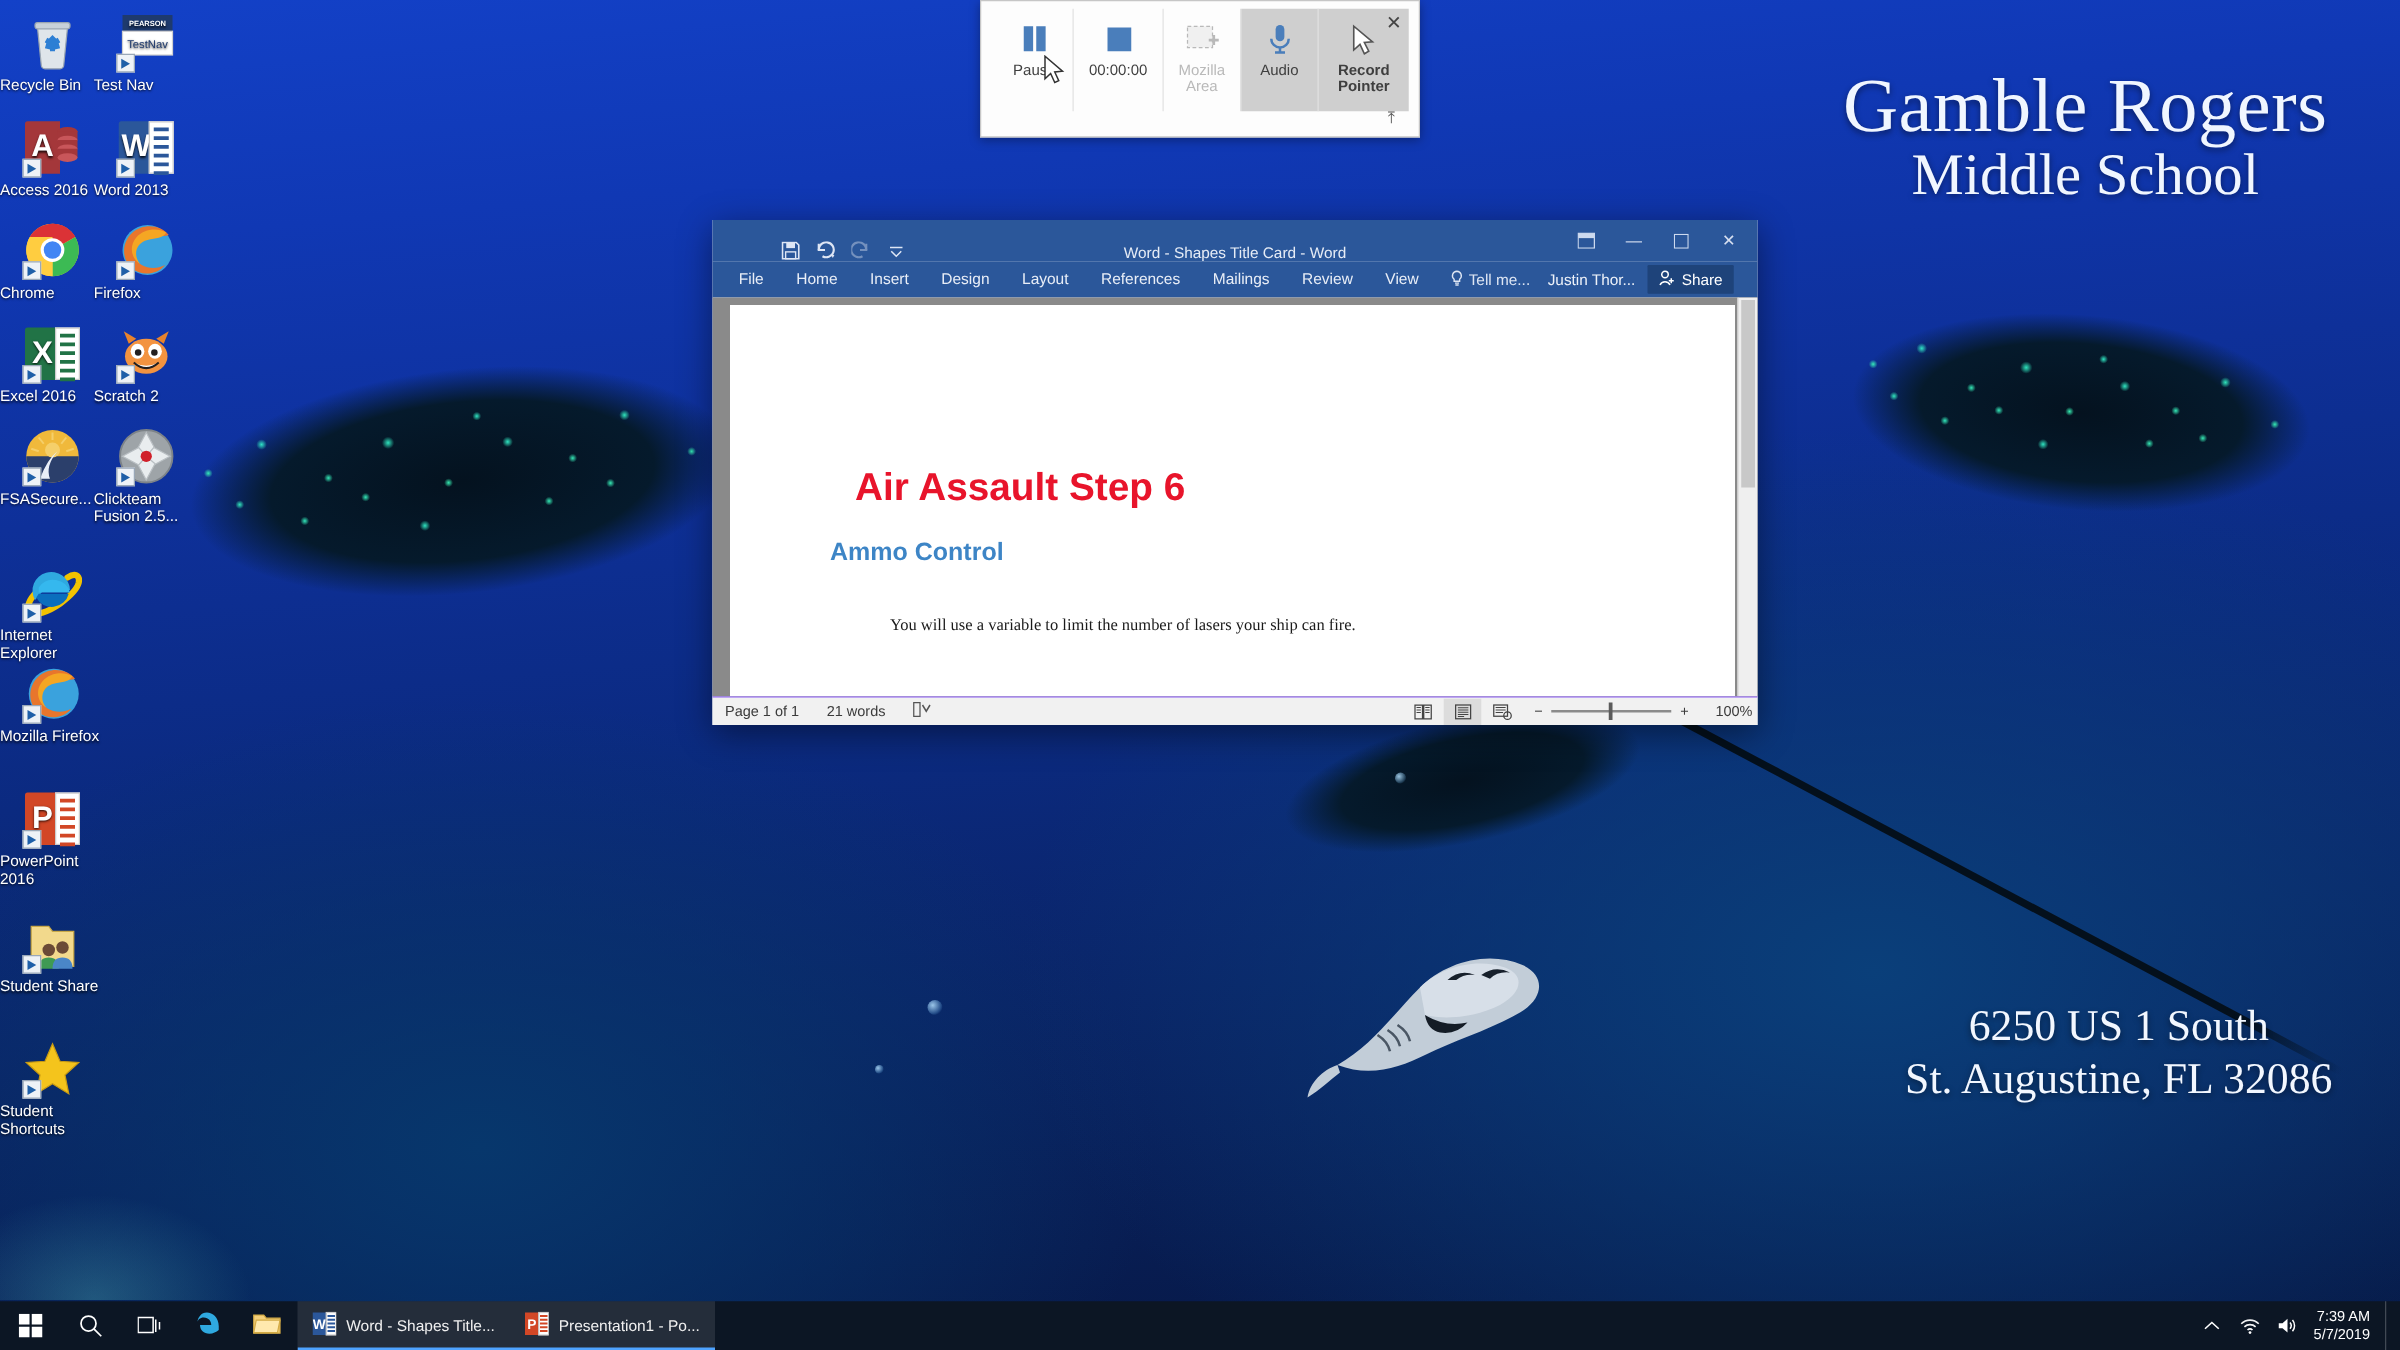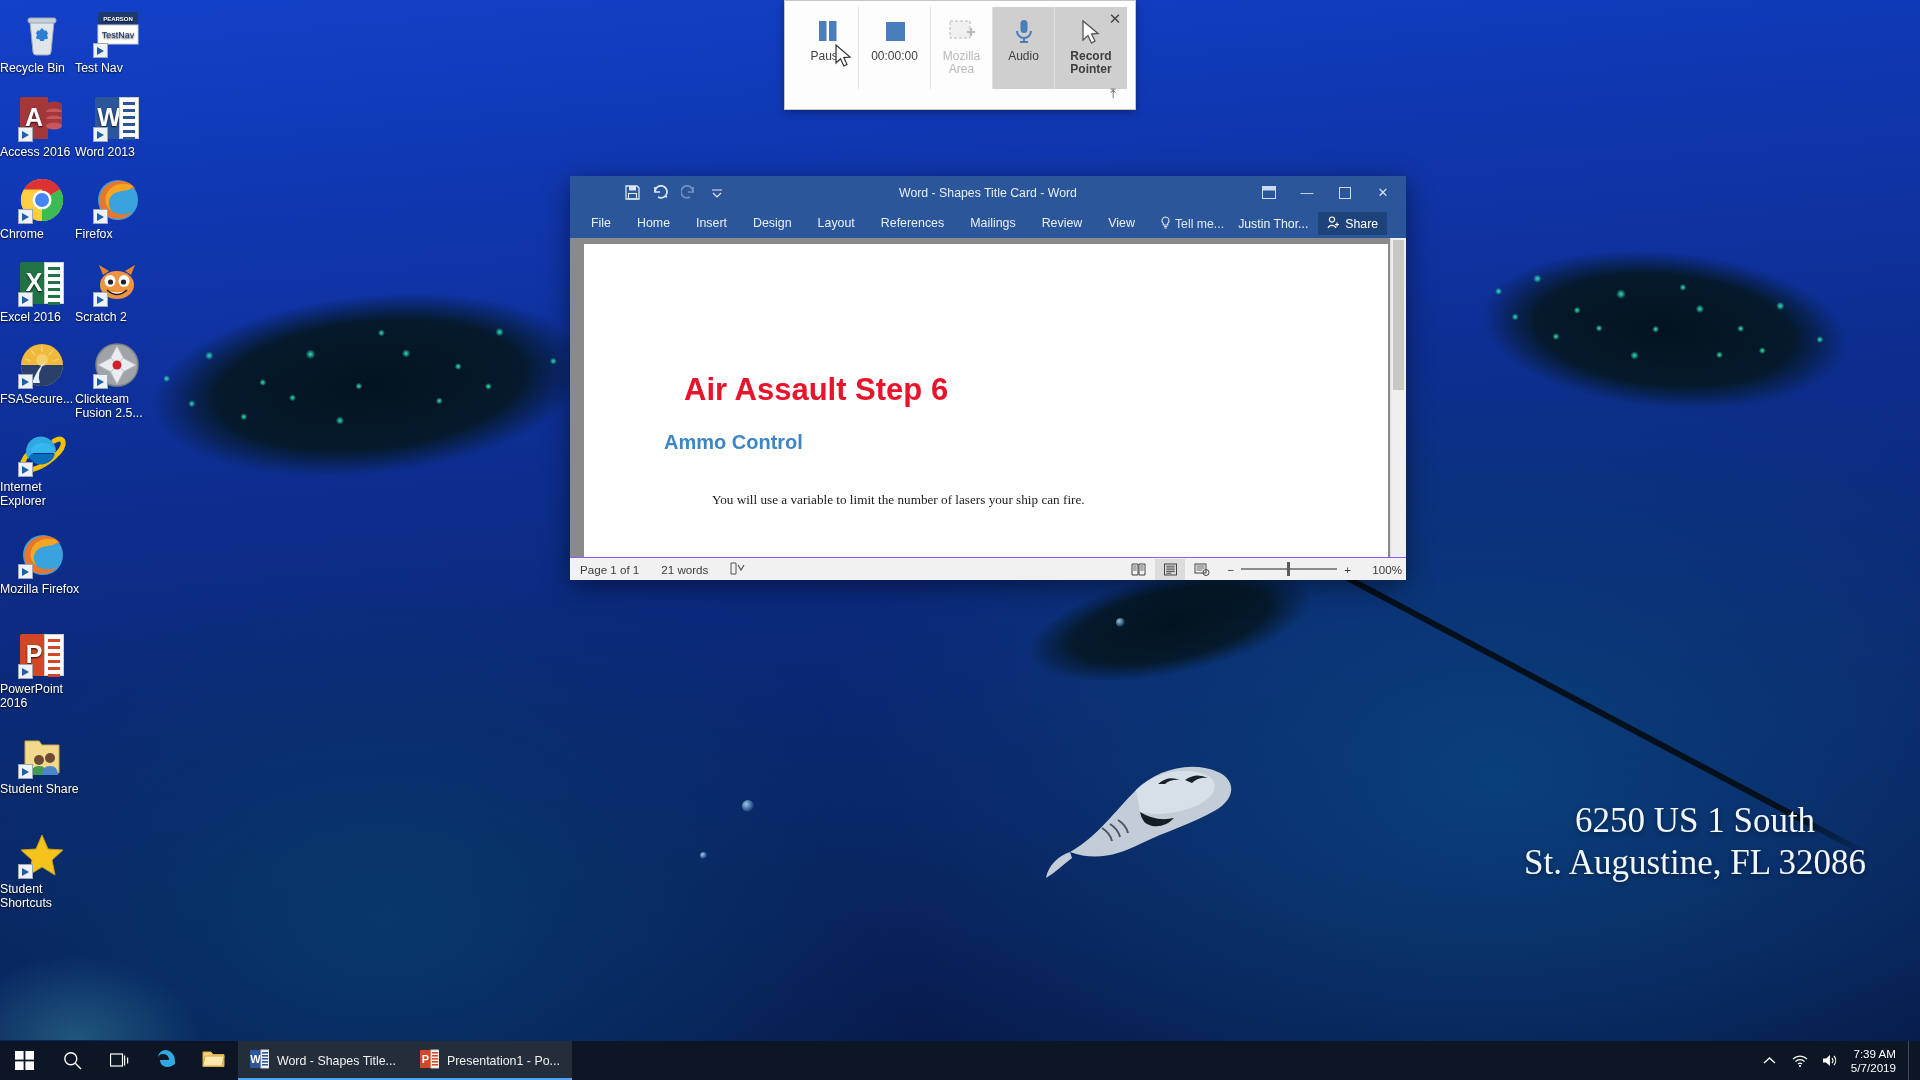--- a/index.html
+++ b/index.html
@@ -218,21 +218,21 @@
     left: 570px; top: 176px;
     width: 836px; height: 404px;
     background: #fff;
     box-shadow: 0 6px 26px rgba(0,0,0,.45);
     display: flex; flex-direction: column;
   }
   #word-titlebar {
     height: 33px;
     background: #2b579a;
     position: relative;
-    display: flex; align-items: center;
+    display: flex; align-items: flex-end;
     color: #fff;
     padding-left: 40px;
   }
   #word-qat { display: flex; align-items: center; gap: 11px; padding-left: 14px; }
   .qat-ico { width: 17px; height: 17px; opacity: .95; cursor: default; display:flex; align-items:center; justify-content:center;}
   #word-title-text {
     position: absolute; left: 0; right: 0;
     text-align: center; font-size: 12.3px;
     color: #e6ecf6; pointer-events: none;
   }
@@ -349,20 +349,24 @@
   <div class="ray" id="ray-right">
     <div id="ray-right-spots"></div>
   </div>
   <div class="ray" id="ray-mid"></div>
   <div id="ray-tail"></div>
   <div id="bubble1"></div>
   <div id="bubble2"></div>
   <div id="bubble3"></div>
   <div id="seafloor"></div>
 
+  <div id="wallpaper-school-name">
+    <span class="l1">Gamble Rogers</span>
+    <span class="l2">Middle School</span>
+  </div>
 
   <svg id="wallpaper-logo" viewBox="0 0 240 150">
     <path d="M30 112 C 58 96, 74 72, 96 50 C 116 30, 150 20, 178 32 C 196 40, 196 58, 176 70 C 152 84, 124 92, 100 104 C 80 114, 56 122, 30 112 Z" fill="#c2cdd8"></path>
     <path d="M96 50 C 112 34, 140 26, 164 34 C 180 40, 178 54, 160 64 C 140 74, 116 76, 100 72 Z" fill="#d7dfe8"></path>
     <path d="M30 112 C 18 116, 8 126, 6 138 C 16 132, 24 124, 32 118 Z" fill="#c2cdd8"></path>
     <path d="M118 44 q10 -9 22 -4 q-9 -1 -15 4 z" fill="#17202b"></path>
     <path d="M145 40 q11 -8 23 -2 q-10 -1 -16 5 z" fill="#17202b"></path>
     <path d="M100 72 q16 10 34 6 q-9 10 -22 8 q-10 -2 -12 -14 z" fill="#141c26"></path>
     <g stroke="#4a5664" stroke-width="2" fill="none">
       <path d="M62 88 q8 5 10 13"></path>
@@ -530,21 +534,21 @@
           <path d="M43 24 L30 31 L24 24 L30 17 Z" fill="#e9edef" stroke="#b9bfc3"></path>
           <path d="M24 43 L17 30 L24 24 L31 30 Z" fill="#e9edef" stroke="#b9bfc3"></path>
           <path d="M5 24 L18 17 L24 24 L18 31 Z" fill="#e9edef" stroke="#b9bfc3"></path>
           <circle cx="24" cy="24" r="4.5" fill="#d0202a"></circle>
         </svg>
         <span class="shortcut-badge"></span>
       </div>
       <span class="lbl">Clickteam Fusion 2.5...</span>
     </div>
 
-    <div class="dicon" style="left:0px;  top:425px;">
+    <div class="dicon" style="left:0px;  top:446px;">
       <div class="glyph">
         <svg width="48" height="48" viewBox="0 0 48 48">
           <path d="M36 12 C 42 8, 46 10, 45 16 C 44 21, 38 27, 30 33 C 20 40, 10 43, 6 39 C 3 36, 5 30, 11 24" fill="none" stroke="#f2c200" stroke-width="5" stroke-linecap="round"></path>
           <path d="M10 30 a15 15 0 1 1 28 -8 h-21" fill="#2fa9e0"></path>
           <path d="M11 28 a14 14 0 0 0 26 -3 h-24 z" fill="#0a6ebd"></path>
           <path d="M13 24 h25 a14 14 0 0 0 -25 -4 z" fill="#35b8ee"></path>
         </svg>
         <span class="shortcut-badge"></span>
       </div>
       <span class="lbl">Internet Explorer</span>

